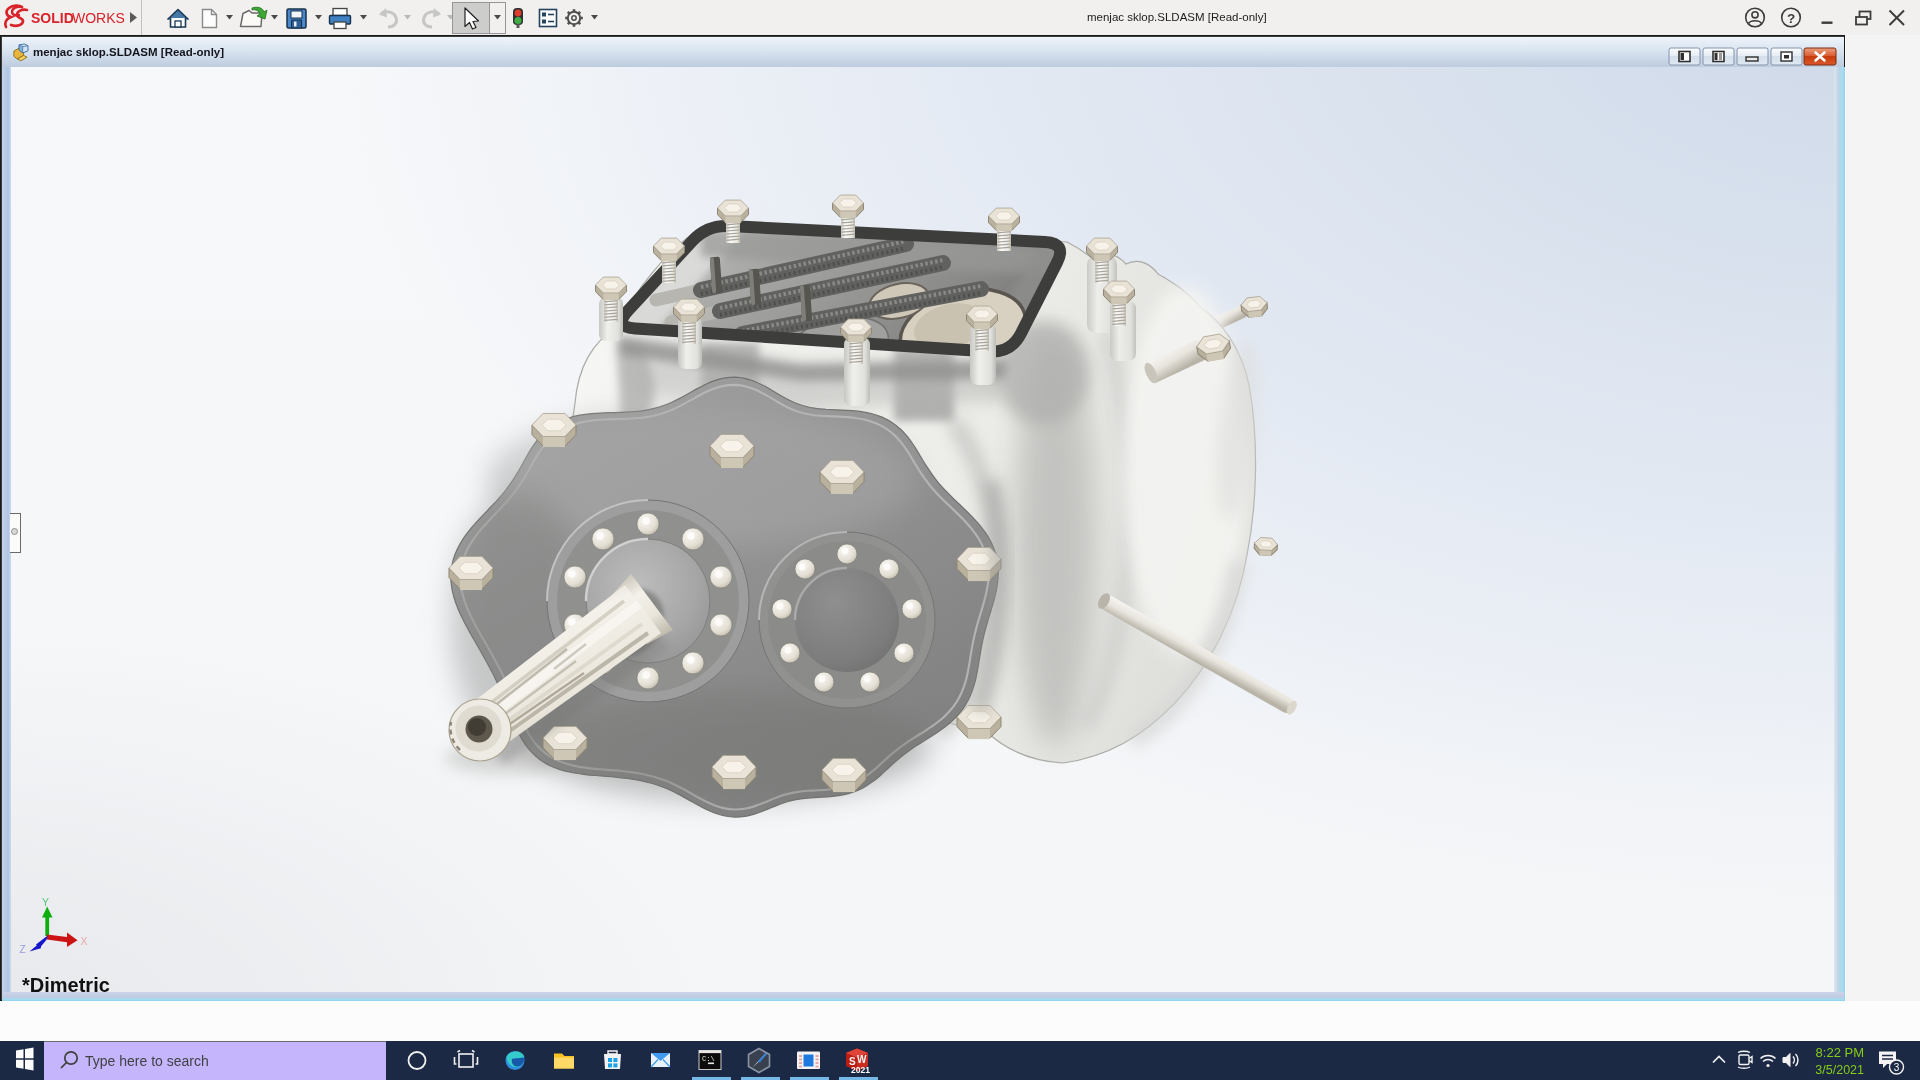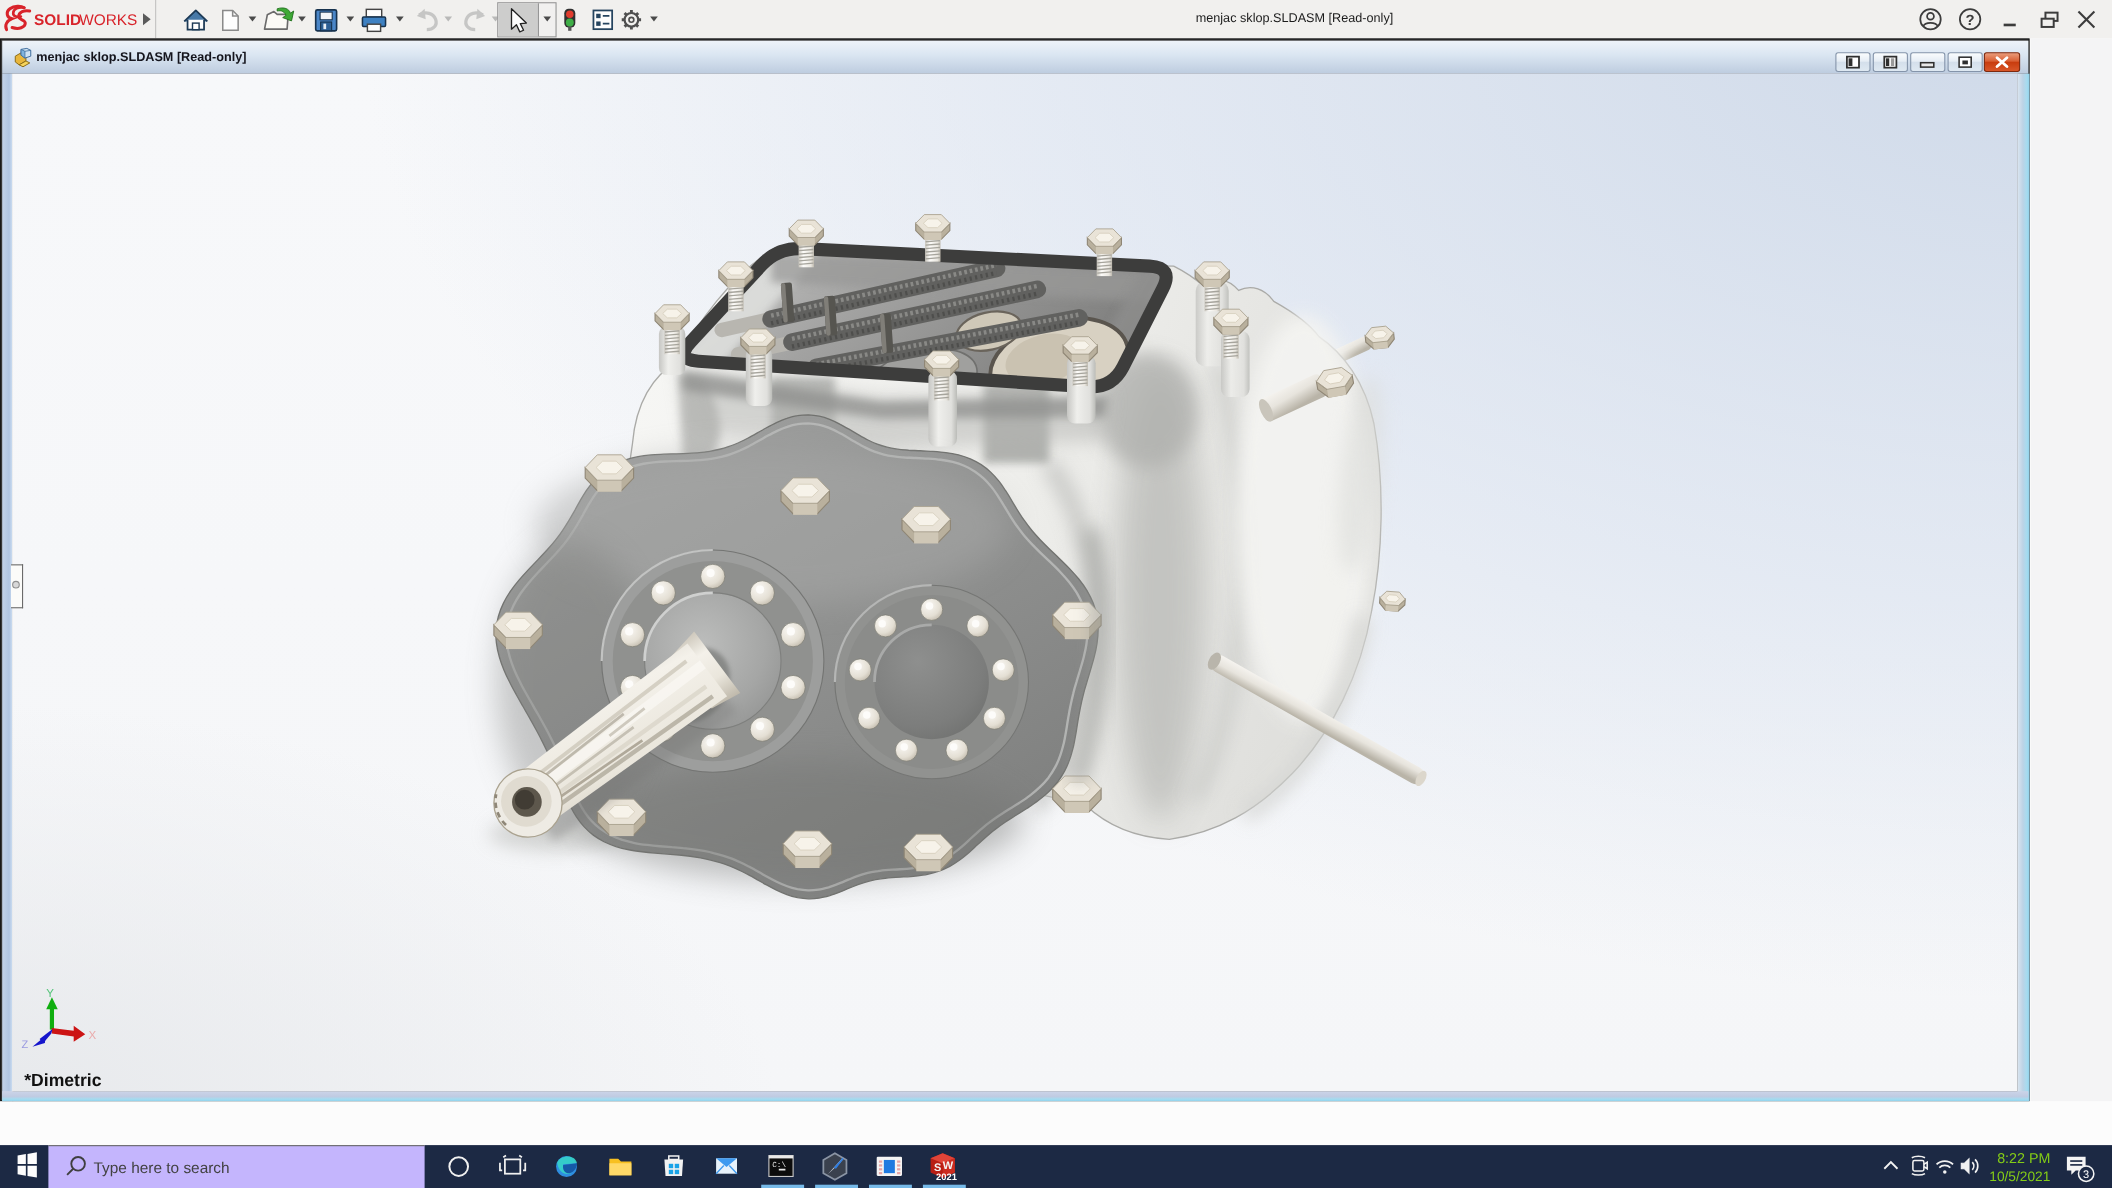--- a/index.html
+++ b/index.html
@@ -12,21 +12,21 @@
     background:linear-gradient(to bottom,#eef3f9 0%,#dbe6f2 42%,#bdccdf 100%);}
   #tbtext{position:absolute;left:31px;top:9px;font-size:11.5px;font-weight:bold;color:#14141c;}
   #frameL{position:absolute;left:1px;top:31px;width:9px;height:934px;
     background:linear-gradient(to right,#c3d3e9 0%,#b0c5e2 70%,#cadcf0 100%);border-right:1px solid #98999b;}
   #frameR{position:absolute;left:1833px;top:31px;width:11px;height:934px;
     background:linear-gradient(to right,#dce6f0 0%,#bcd3e6 45%,#a5dcf0 80%,#8fd0ea 100%);}
   #frameB{position:absolute;left:1px;top:956px;width:1842px;height:9px;
     background:linear-gradient(to bottom,#ccd4e8 0%,#bfcbe2 55%,#a5dcf0 80%,#90d2ec 100%);}
   #viewport{position:absolute;left:10px;top:31px;width:1823px;height:925px;
     background:radial-gradient(130% 150% at 103% -8%, #cdd8e8 0%, rgba(216,225,239,0.6) 40%, rgba(244,246,249,0) 66%), radial-gradient(75% 75% at -3% 103%, #e6e8eb 0%, rgba(240,242,244,0) 55%), linear-gradient(#f7f8fa,#f5f6f8);overflow:hidden;}
-  #dimetric{position:absolute;left:11px;top:907px;font-size:16px;font-weight:bold;color:#111;}
+  #dimetric{position:absolute;left:11px;top:907px;font-size:20px;font-weight:bold;color:#111;}
   #tabhandle{position:absolute;left:9px;top:477px;width:10px;height:38px;background:#fbfbf9;
     border:1px solid #6a6a6a;border-left:none;}
   #tabdot{position:absolute;left:1px;top:14px;width:5px;height:5px;border-radius:50%;
     background:#d8d8d8;border:1px solid #8f8f8f;}
   #rightgap{position:absolute;left:1846px;top:35px;width:74px;height:966px;background:#f4f4f5;}
   #taskbar{position:absolute;left:0;top:1041px;width:1920px;height:39px;background:#1c2944;}
   #searchbox{position:absolute;left:44px;top:0px;width:342px;height:39px;background:#c4b5fd;
     border-top:1px solid #6a6a6a;box-sizing:border-box;}
   #searchtext{position:absolute;left:41px;top:11px;font-size:14px;color:#424242;}
   #timetray{position:absolute;left:1806px;top:4px;width:58px;text-align:right;color:#84cc16;}
@@ -798,15 +798,15 @@
 <g>
       <path d="M 1879,10.5 L 1896,10.5 L 1896,23 L 1887,23 L 1883,27 L 1883,23 L 1879,23 Z" fill="#f4f4f4"></path>
       <line x1="1882" y1="14.5" x2="1893" y2="14.5" stroke="#1c2944" stroke-width="1.5"></line>
       <line x1="1882" y1="18" x2="1893" y2="18" stroke="#1c2944" stroke-width="1.5"></line>
       <circle cx="1896.5" cy="26" r="7" fill="#1c2944" stroke="#f4f4f4" stroke-width="1.4"></circle>
       <text x="1896.5" y="29.5" font-size="10" fill="#fff" text-anchor="middle" font-family="Liberation Sans">3</text>
       </g>
 </svg>
 <div id="timetray">
       <div id="ttime">8:22 PM</div>
-      <div id="tdate">10/5/2021</div>
+      <div id="tdate">3/5/2021</div>
     </div>
 </div>
 
 </body></html>

